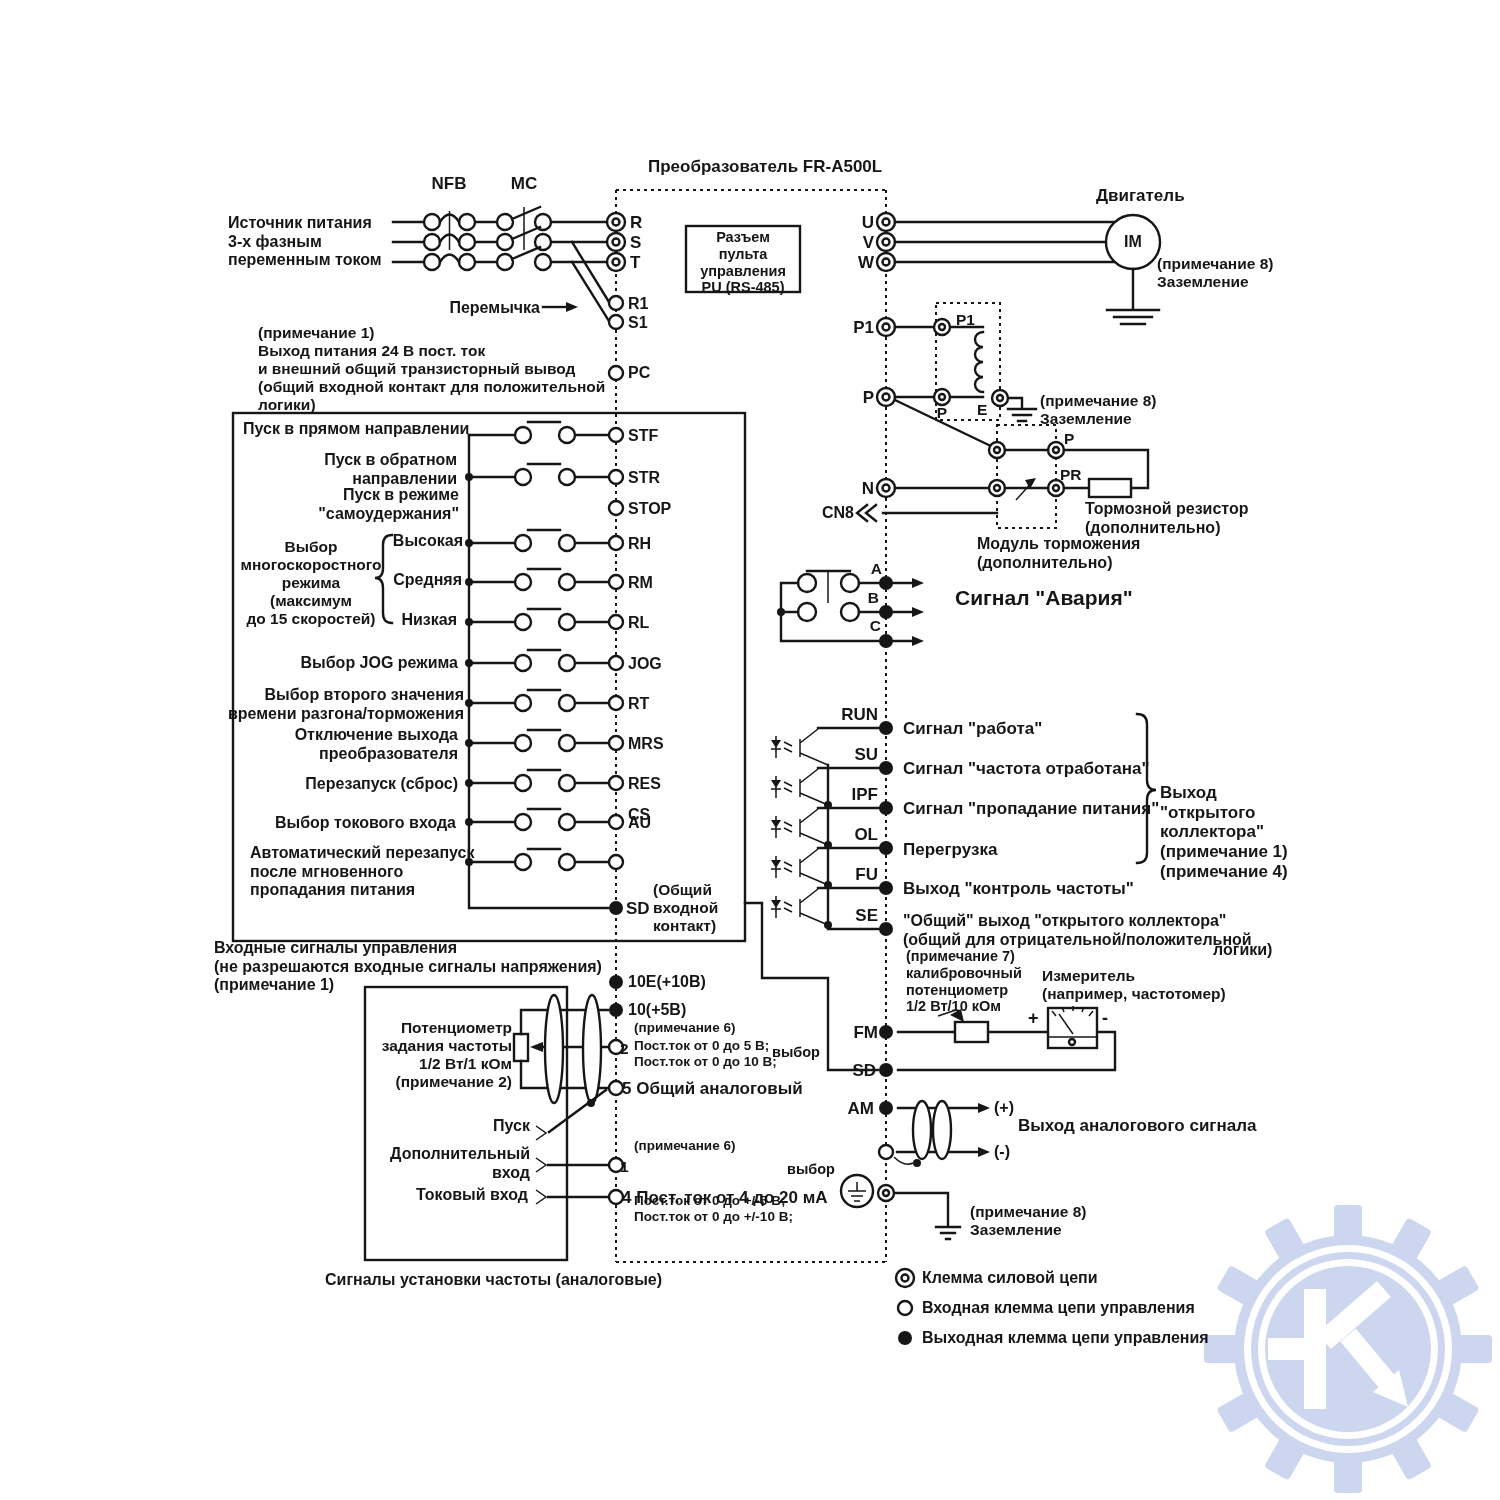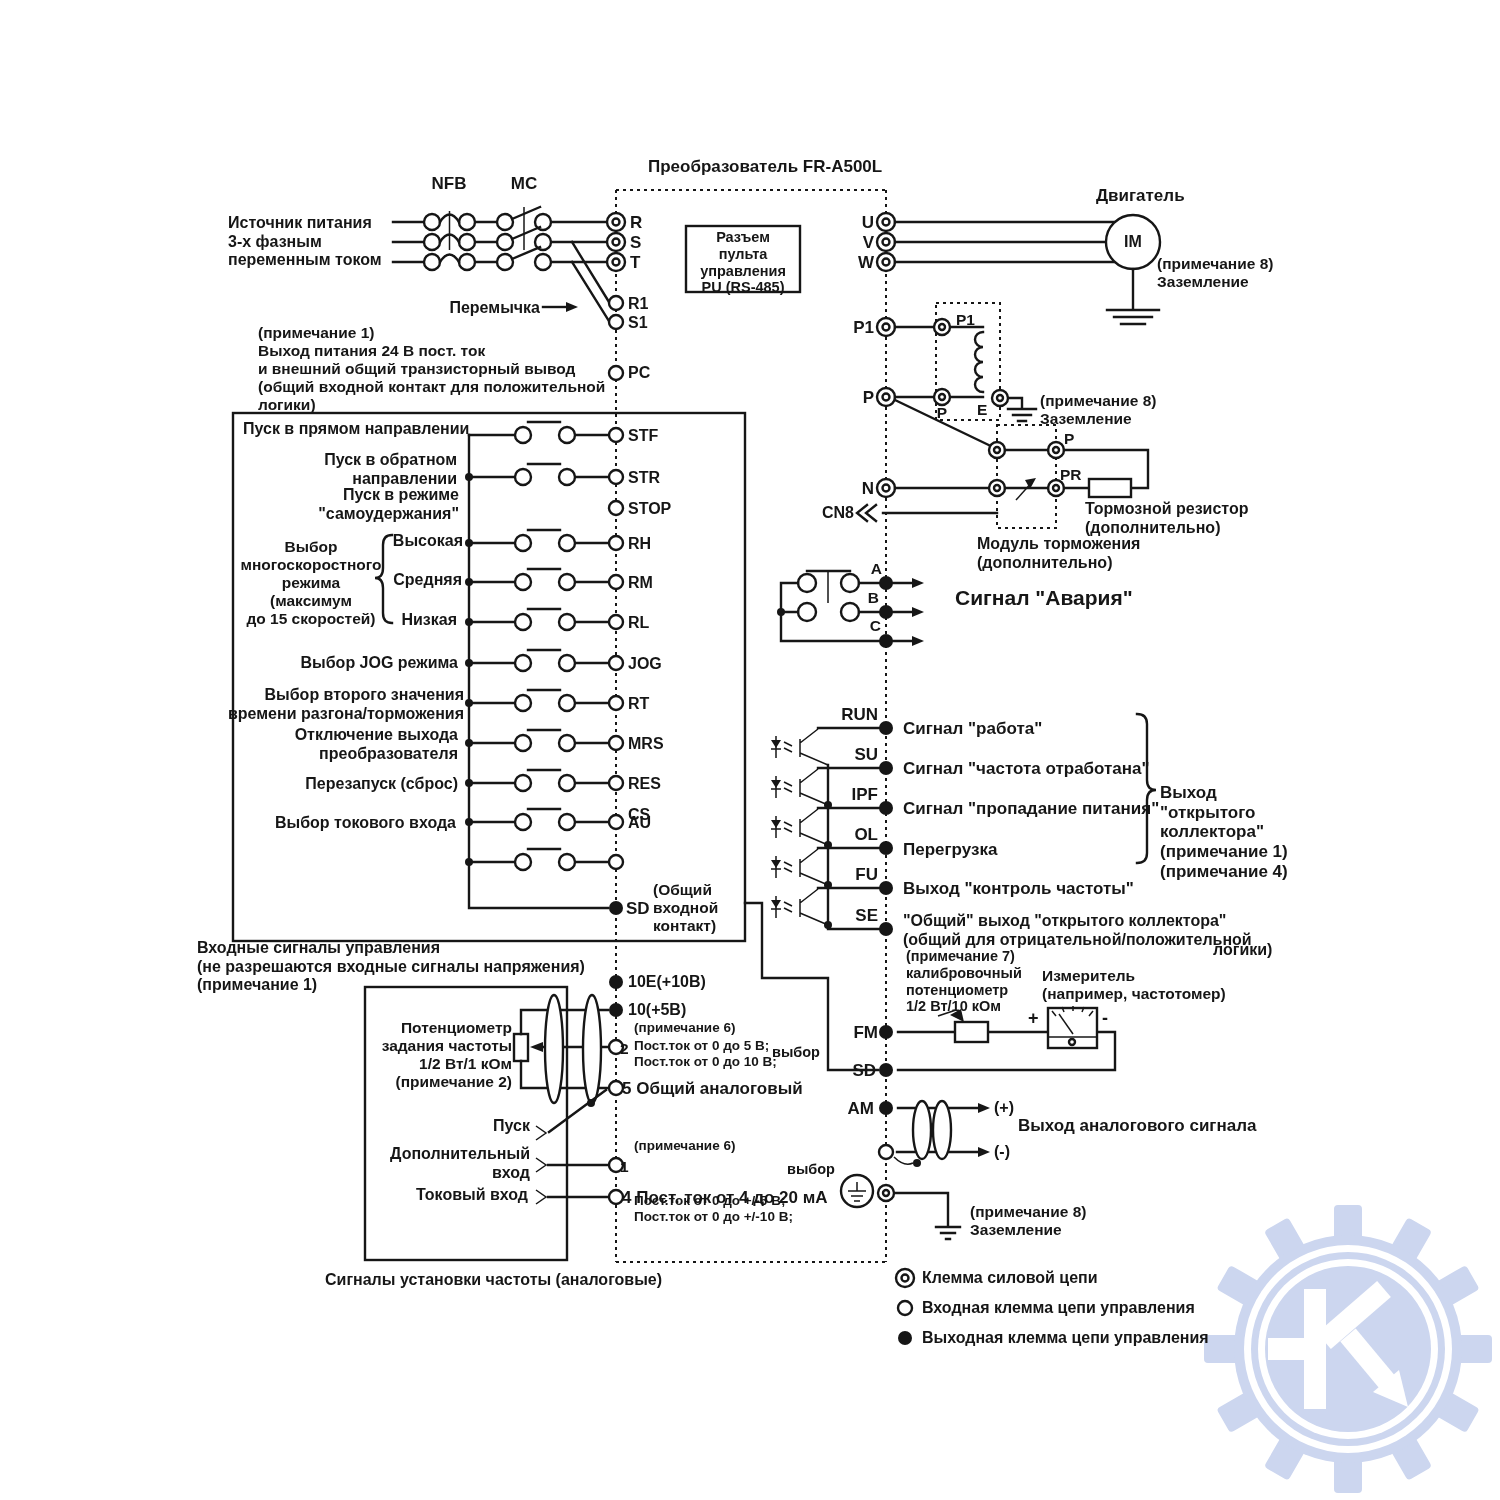--- a/index.html
+++ b/index.html
@@ -424,38 +424,41 @@
 <div class="t r" style="left:463px;top:532px">Высокая</div>
 <div class="t r" style="left:462px;top:571px">Средняя</div>
 <div class="t r" style="left:457px;top:611px">Низкая</div>
 <div class="t r" style="left:458px;top:654px">Выбор JOG режима</div>
 <div class="t r" style="left:464px;top:686px">Выбор второго значения
 времени разгона/торможения</div>
 <div class="t r" style="left:458px;top:726px">Отключение выхода
 преобразователя</div>
 <div class="t r" style="left:458px;top:775px">Перезапуск (сброс)</div>
 <div class="t r" style="left:456px;top:814px">Выбор токового входа</div>
+<div class="t" style="left:250px;top:844px">Автоматический перезапуск
+после мгновенного
+пропадания питания</div>
 
 <div class="t" style="left:628px;top:427px">STF</div>
 <div class="t" style="left:628px;top:469px">STR</div>
 <div class="t" style="left:628px;top:500px">STOP</div>
 <div class="t" style="left:628px;top:535px">RH</div>
 <div class="t" style="left:628px;top:574px">RM</div>
 <div class="t" style="left:628px;top:614px">RL</div>
 <div class="t" style="left:628px;top:655px">JOG</div>
 <div class="t" style="left:628px;top:695px">RT</div>
 <div class="t" style="left:628px;top:735px">MRS</div>
 <div class="t" style="left:628px;top:775px">RES</div>
 <div class="t" style="left:628px;top:814px">AU</div>
 <div class="t" style="left:628px;top:806px">CS</div>
 <div class="t s17" style="left:626px;top:899px">SD</div>
 <div class="t s15" style="left:653px;top:881px">(Общий
 входной
 контакт)</div>
-<div class="t" style="left:197px;top:939px">Входные сигналы управления
+<div class="t" style="left:214px;top:939px">Входные сигналы управления
 (не разрешаются входные сигналы напряжения)
 (примечание 1)</div>
 
 <div class="t s15 r" style="left:512px;top:1019px">Потенциометр
 задания частоты
 1/2 Вт/1 кОм
 (примечание 2)</div>
 <div class="t r" style="left:530px;top:1117px">Пуск</div>
 <div class="t r" style="left:530px;top:1145px">Дополнительный
 вход</div>

